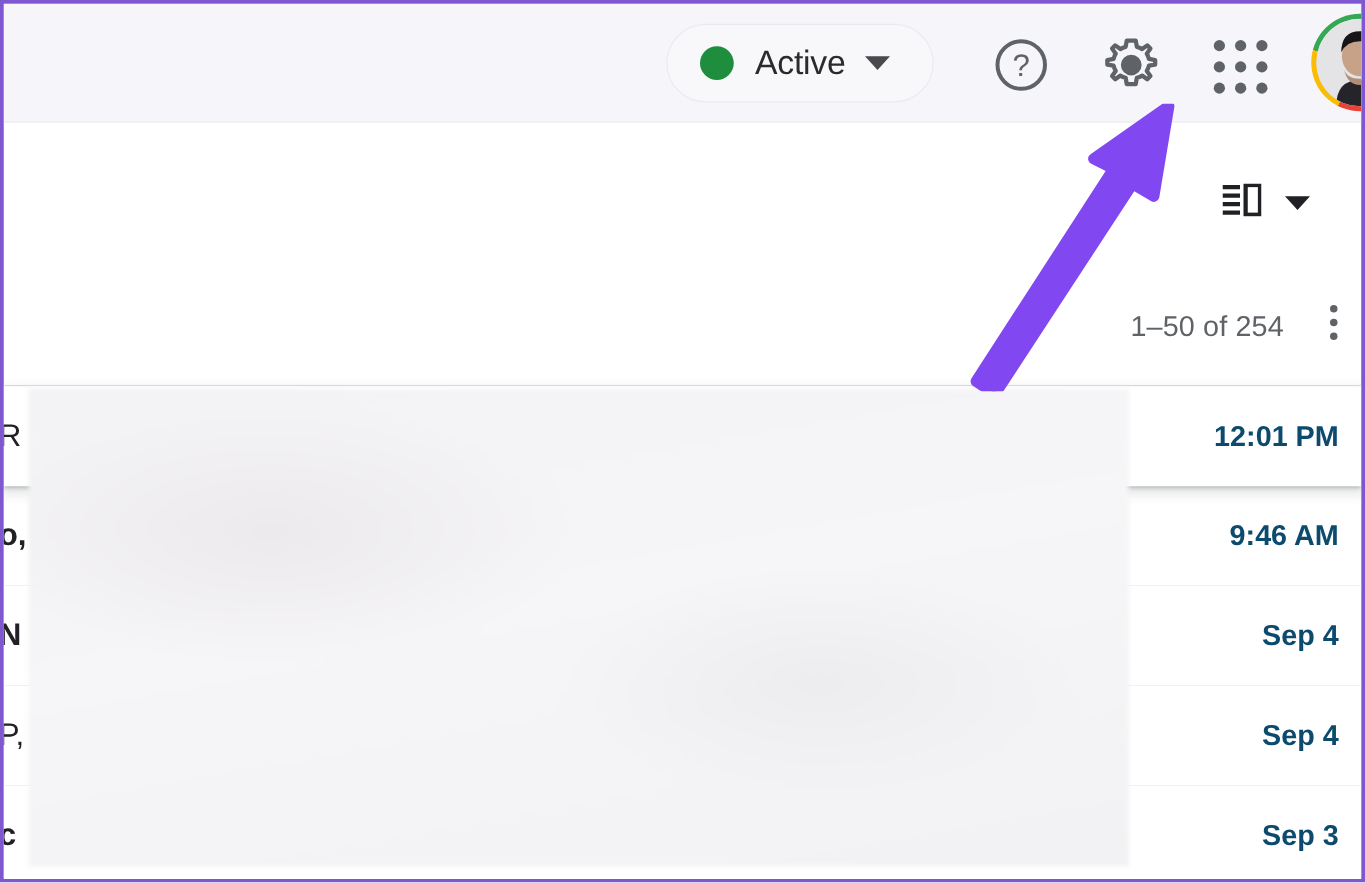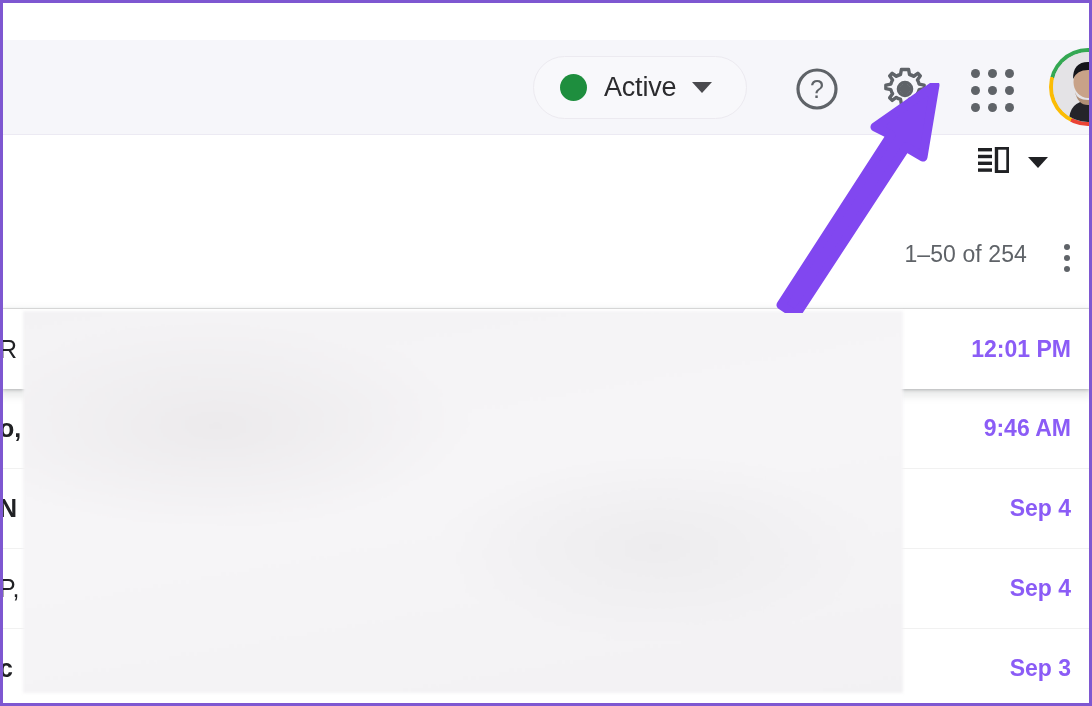--- a/index.html
+++ b/index.html
@@ -19,21 +19,20 @@
     overflow:hidden;
   }
 
   
   #header {
     position:absolute;
     left:0; top:0;
     width:1086px; height:95px;
     background:#f6f6fa;
     border-bottom:1px solid #eceaf3;
-    margin-top:37px;
   }
 
   
   #status-pill {
     position:absolute;
     left:530px; top:16px;
     width:214px; height:63px;
     background:#f8f8fb;
     border:1.5px solid #eceaf0;
     border-radius:40px;
@@ -116,21 +115,21 @@
     margin-left:19px;
     width:0; height:0;
     border-left:10px solid transparent;
     border-right:10px solid transparent;
     border-top:11px solid #202124;
   }
 
   #count-row {
     position:absolute;
     right:10px; top:238px;
-    display:flex; align-items:flex-start;
+    display:flex; align-items:flex-end;
   }
   #pagination-count {
     font-size:23px;
     color:#5f6368;
     letter-spacing:0.1px;
     white-space:nowrap;
   }
   #overflow-menu {
     margin-left:28px;
     display:flex; flex-direction:column;
@@ -172,21 +171,21 @@
     white-space:nowrap;
     margin-left:-4px;
   }
   .row-snippet.bold { font-weight:bold; }
   .row-time {
     width:172px;
     text-align:right;
     padding-right:18px;
     font-size:23px;
     font-weight:bold;
-    color:#8b5cf6;
+    color:#0c4a6e;
     white-space:nowrap;
   }
 
   
   #blur-overlay {
     position:absolute;
     left:20px; top:308px;
     width:880px; height:382px;
     background:
       radial-gradient(ellipse 360px 150px at 22% 30%, #eceaec 0%, rgba(236,234,236,0) 70%),

